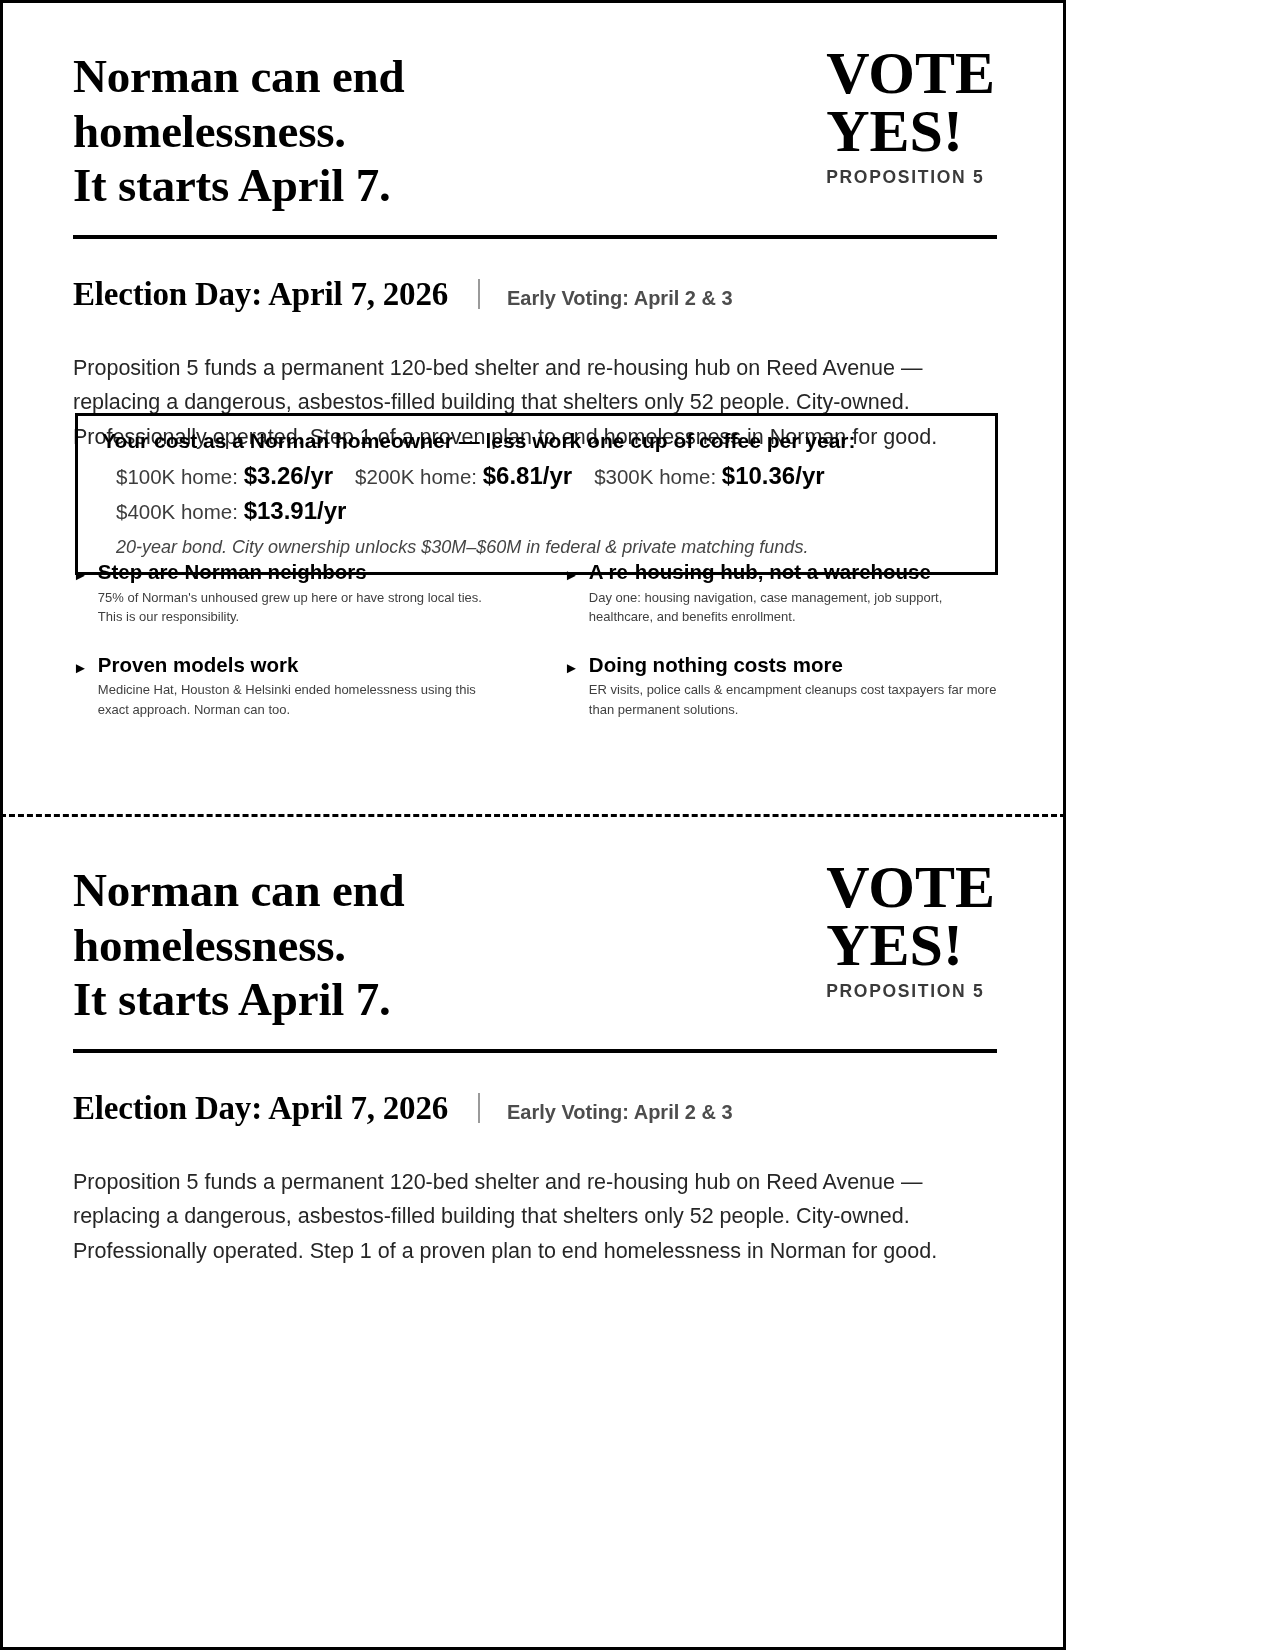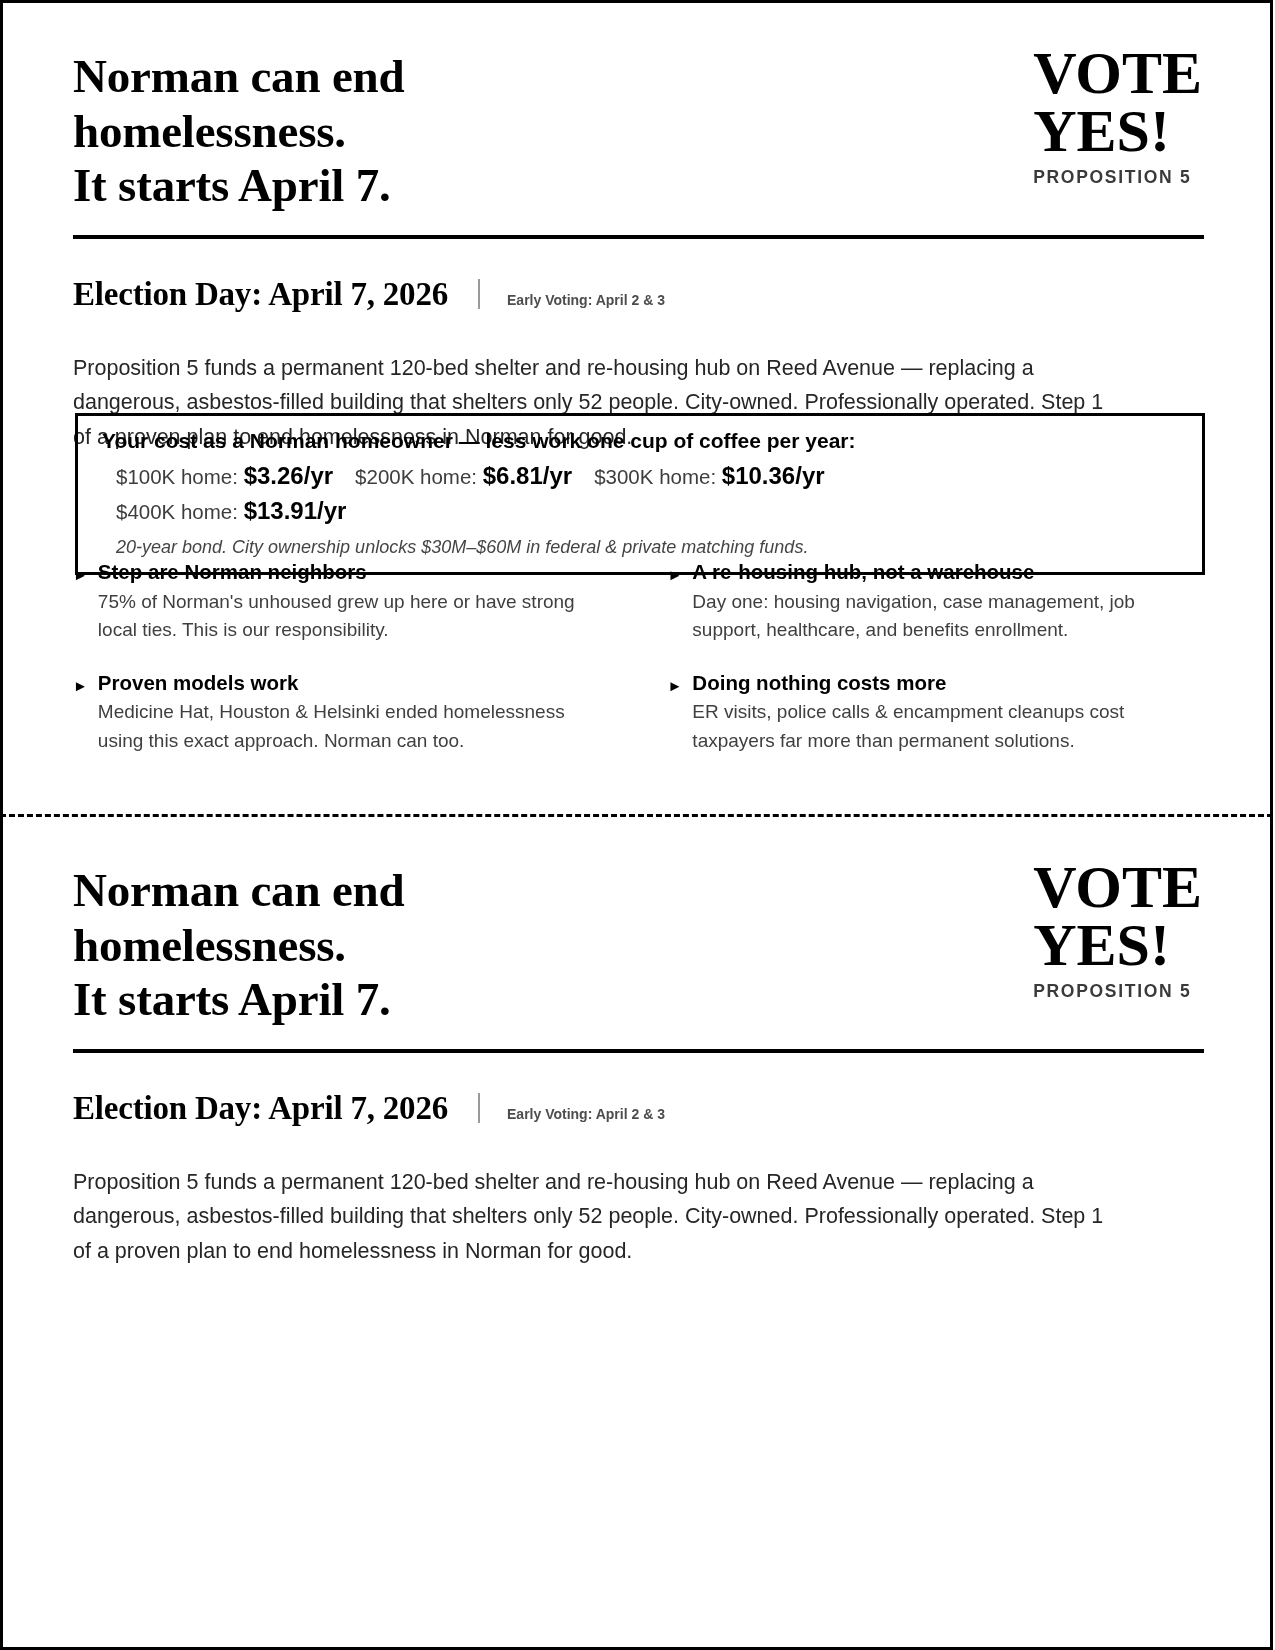--- a/index.html
+++ b/index.html
@@ -21,21 +21,21 @@
     height: 1650px;
     box-sizing: border-box;
     display: flex;
     flex-direction: column;
   }
 
   
   .card {
     position: relative;
     box-sizing: border-box;
-    width: 1273px;
+    width: 1066px;
     height: 817px;
     border-top: 3px solid #000;
     border-bottom: 3px solid #000;
     border-left: 3px solid #000;
     border-right: 3px solid #000;
     padding: 38px 66px 0 70px;
     background: #fff;
     overflow: hidden;
   }
   .card.second {
@@ -109,21 +109,21 @@
     width: 2px;
     height: 30px;
     background: #9a9a9a;
     margin: 0 27px 0 30px;
     position: relative;
     top: 4px;
   }
   .early-voting {
     font-family: "Liberation Sans", sans-serif;
     font-weight: bold;
-    font-size: 14px;
+    font-size: 20px;
     color: #4d4d4d;
   }
 
   
   .body-copy {
     margin-top: 38px;
     font-size: 21.5px;
     line-height: 1.62;
     color: #262626;
     max-width: 1040px;
@@ -194,21 +194,21 @@
   }
   .bullet-body { flex: 1 1 auto; }
   .bullet-title {
     font-family: "Liberation Sans", sans-serif;
     font-weight: bold;
     font-size: 20.5px;
     color: #000;
     line-height: 1.3;
   }
   .bullet-text {
-    font-size: 19px;
+    font-size: 13px;
     line-height: 1.5;
     color: #3f3f3f;
     margin-top: 2px;
   }
 </style>
 </head>
 <body>
 
 <div class="sheet">
 

